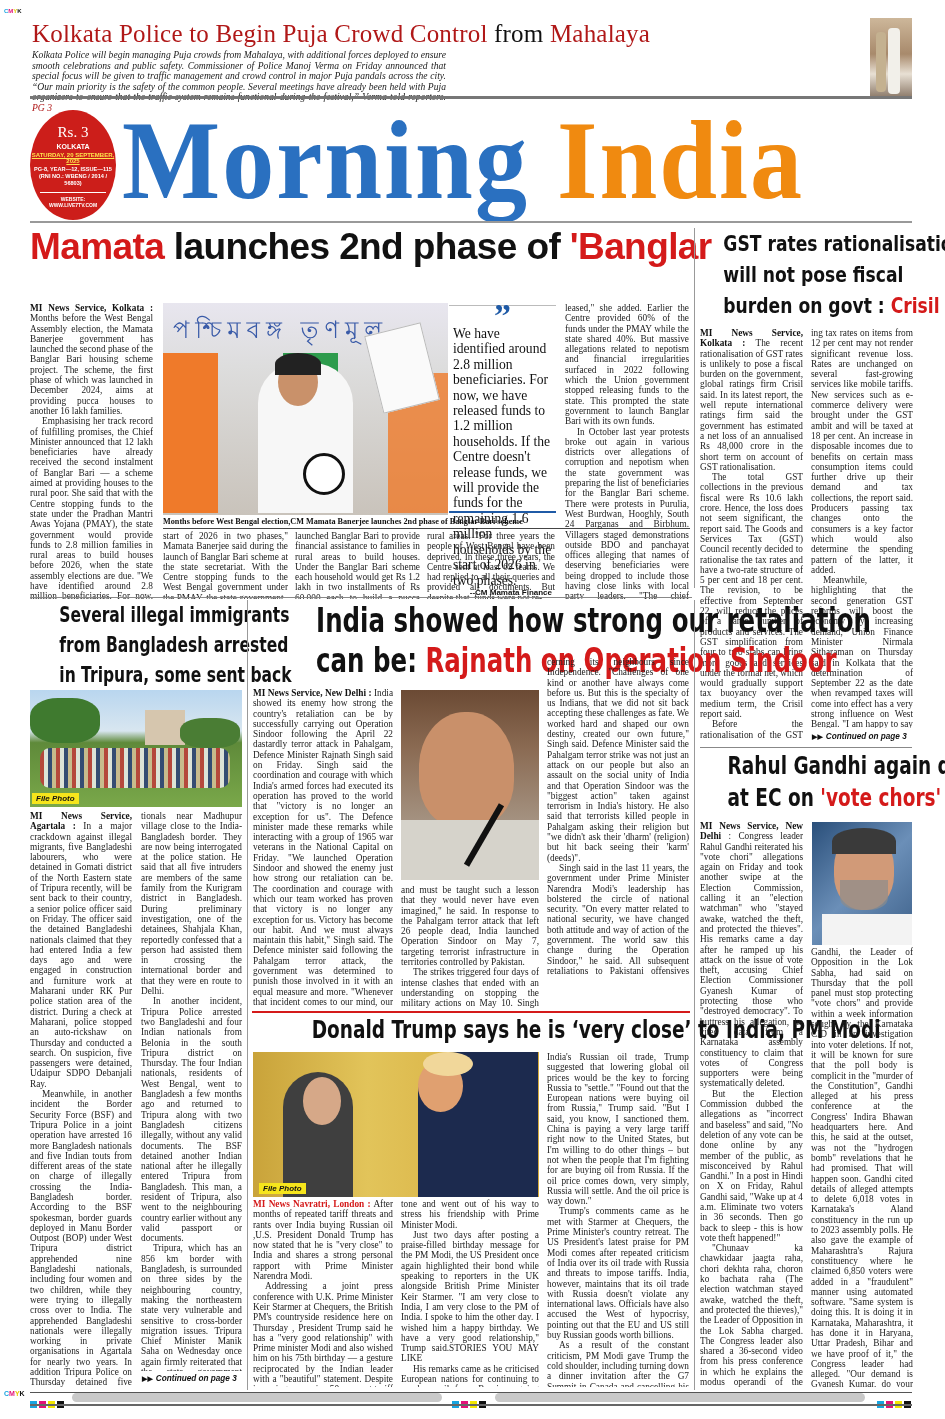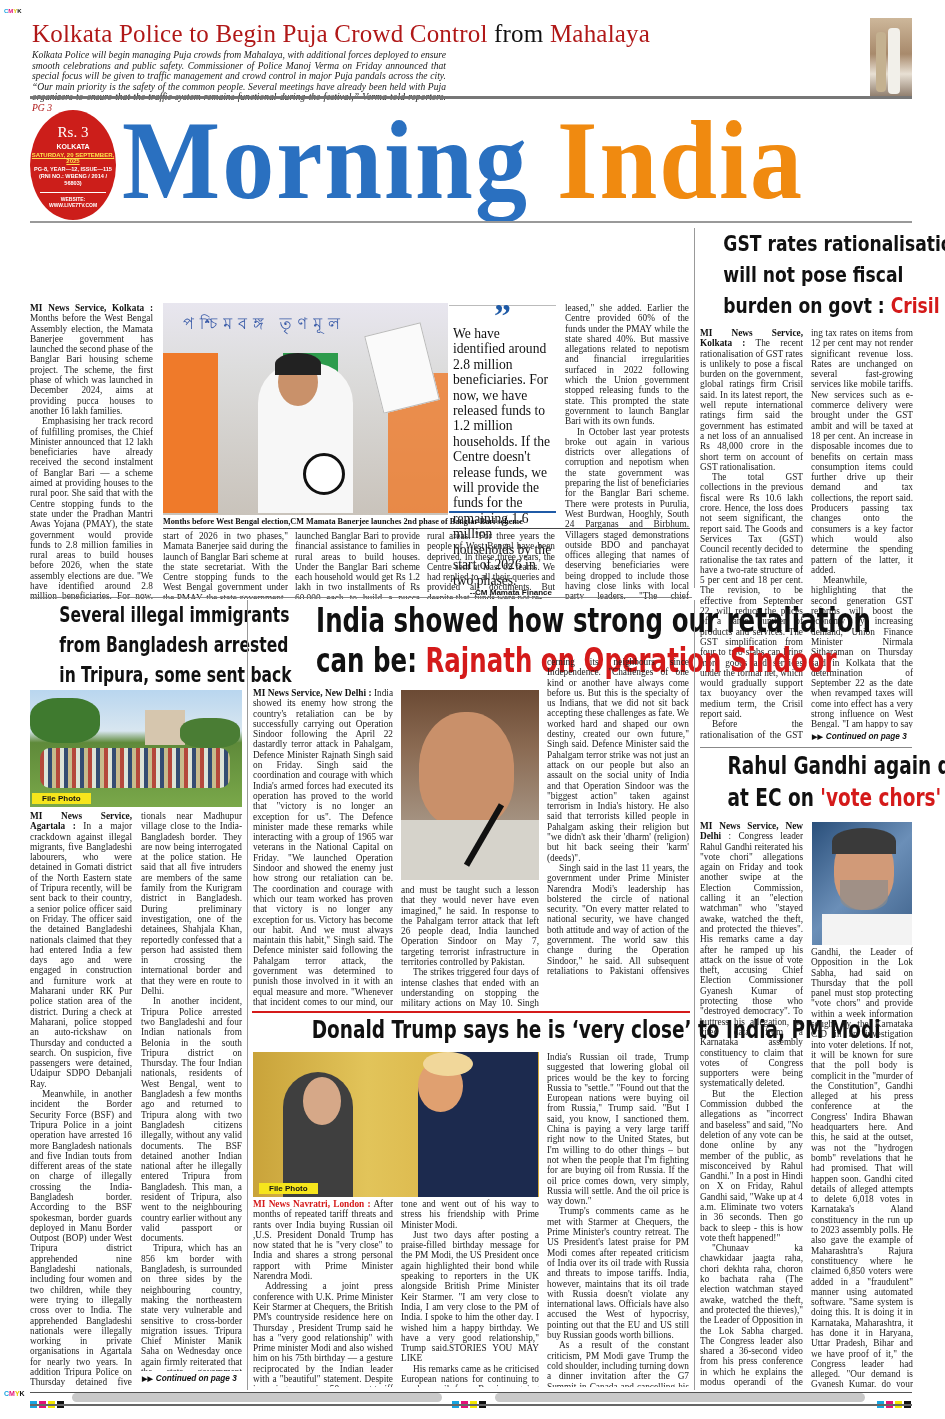--- a/index.html
+++ b/index.html
@@ -28,21 +28,21 @@
 .col p.first{text-indent:0}
 .by{font-weight:bold;color:#111}
 .by.red{color:#d41a1a}
 .img{overflow:hidden}
 .cap{font-family:"Liberation Serif",serif;font-weight:bold;font-size:8.2px;white-space:nowrap;color:#111}
 .quote{font-family:"Liberation Serif",serif;font-size:13.6px;line-height:15.4px;color:#111}
 .qmark{font-family:"Liberation Serif",serif;font-weight:bold;font-size:34px;color:#1f5aa6;line-height:20px;text-align:center}
 .qattr{font-size:8px;font-weight:bold;text-align:right;font-family:"Liberation Sans",sans-serif}
 .vline{background:#999;width:1px}
 .hline{background:#888;height:1px}
-.filephoto{background:#f6e51c;color:#111;font-family:"Liberation Sans",sans-serif;font-weight:bold;font-size:8px;padding:1px 10px}
+.filephoto{background:#f6e51c;color:#111;font-family:"Liberation Sans",sans-serif;font-style:italic;font-weight:bold;font-size:8px;padding:1px 4px}
 .cont{font-family:"Liberation Sans",sans-serif;font-style:italic;font-weight:bold;font-size:8.2px;color:#111}
 .cont .arr{font-style:normal;font-size:7px;margin-right:3px}
 .bar{height:9px;background:#c9c9c9;border-radius:5px}
 .sw{width:7px;height:7px;display:inline-block;margin-right:2px}
 </style>
 </head>
 <body>
 
 <div class="abs cmyk" style="left:4px;top:8px"><span class="c">C</span><span class="m">M</span><span class="y">Y</span><span class="k">K</span></div>
 
@@ -69,33 +69,34 @@
   <div class="info">PG-8, YEAR—12, ISSUE—115</div>
   <div class="info" style="margin-top:0">(RNI NO.: WBENG / 2014 / 56803)</div>
   <div class="web">WEBSITE: WWW.LIVE7TV.COM</div>
 </div>
 <div class="abs mast" style="left:122px;top:104px">
   <span class="a">Morning</span> <span class="b">India</span>
 </div>
 <div class="abs" style="left:30px;top:221px;width:882px;height:2px;background:#999"></div>
 
 <div class="abs h1" style="left:30px;top:228px;width:660px">
+  <div><span class="red">Mamata</span><span> launches 2nd phase of </span><span class="red">'Banglar</span></div>
 </div>
 <div class="abs vline" style="left:694px;top:228px;height:360px"></div>
 
 <div class="abs col" style="left:30px;top:303px;width:123px;height:296px">
   <p class="first"><span class="by">MI News Service, Kolkata :</span> <span>Months before the West Bengal Assembly election, the Mamata Banerjee government has launched the second phase of the Banglar Bari housing scheme project. The scheme, the first phase of which was launched in December 2024, aims at providing pucca houses to another 16 lakh families.</span></p>
   <p>Emphasising her track record of fulfilling promises, the Chief Minister announced that 12 lakh beneficiaries have already received the second instalment of Banglar Bari — a scheme aimed at providing houses to the rural poor. She said that with the Centre stopping funds to the state under the Pradhan Mantri Awas Yojana (PMAY), the state government would provide funds to 2.8 million families in rural areas to build houses before 2026, when the state assembly elections are due. "We have identified around 2.8 million beneficiaries. For now, we have released funds to 1.2 million households. If the Centre doesn't release the funds, we will provide the funds for the remaining 1.6 million households by the</p>
 </div>
 
 <div class="abs img" style="left:163px;top:303px;width:285px;height:212px;background:linear-gradient(180deg,#e8e6ef 0%,#ddd 30%,#c9c3bb 100%)">
   <div style="position:absolute;left:0;top:50px;width:55px;height:160px;background:#ef7a2a"></div>
   <div style="position:absolute;left:120px;top:50px;width:55px;height:160px;background:#2d9b4c"></div>
   <div style="position:absolute;left:225px;top:70px;width:60px;height:140px;background:#ef7a2a;opacity:0.8"></div>
-  <div style="position:absolute;left:20px;top:8px;font-size:16px;color:#3a5ba8;font-family:Liberation Serif, serif;letter-spacing:6px">পশ্চিমবঙ্গ তৃণমূল</div>
+  <div style="position:absolute;left:10px;top:8px;font-size:24px;color:#3a5ba8;font-family:Liberation Sans, sans-serif;letter-spacing:6px">পশ্চিমবঙ্গ তৃণমূল</div>
   <div style="position:absolute;left:95px;top:60px;width:95px;height:150px;background:#f7f7f7;border-radius:40px 40px 0 0"></div>
   <div style="position:absolute;left:115px;top:55px;width:40px;height:48px;background:#c9916a;border-radius:50%"></div>
   <div style="position:absolute;left:112px;top:50px;width:46px;height:22px;background:#222;border-radius:50% 50% 0 0"></div>
   <div style="position:absolute;left:210px;top:25px;width:58px;height:80px;background:#fafafa;border:1px solid #bbb;transform:rotate(-14deg)"></div>
   <div style="position:absolute;left:140px;top:150px;width:42px;height:42px;border:3px solid #111;border-radius:50%;background:#fff"></div>
 </div>
 <div class="abs cap" style="left:163px;top:517px">Months before West Bengal election,CM Mamata Banerjee launches 2nd phase of Banglar Bari scheme</div>
 <div class="abs" style="left:163px;top:528px;width:527px;height:1px;background:#444"></div>
 
 <div class="abs" style="left:449px;top:305px;width:107px;height:208px;border-top:1px solid #bbb;border-bottom:2px solid #1f5aa6;background:#fff">

